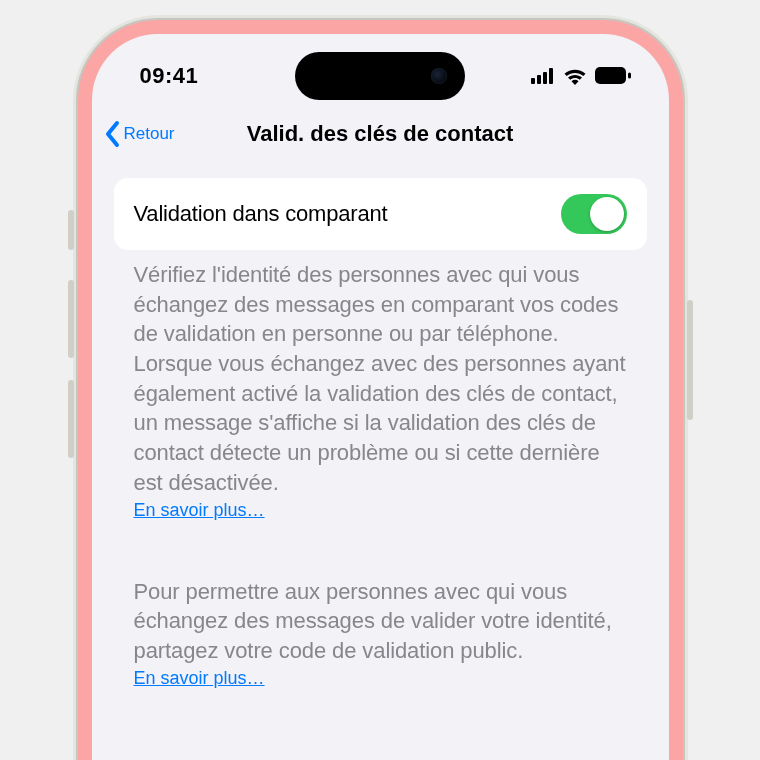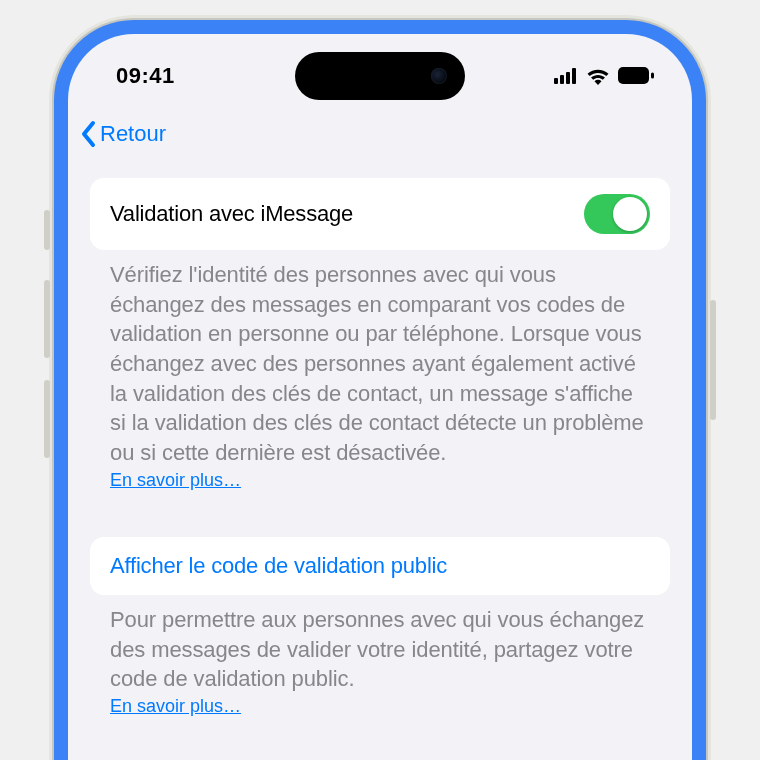--- a/index.html
+++ b/index.html
@@ -22,22 +22,22 @@
       width: 760px;
       height: 760px;
       background: #f0f0f0;
       border-radius: 40px;
       padding-top: 20px;
       display: flex;
       justify-content: center;
       overflow: hidden;
     }
     .phone-frame {
-      width: 652px;
-      background: #3b82f6;
+      width: 605px;
+      background: #fca5a5;
       border-radius: 80px 80px 0 0;
       padding: 14px 14px 0 14px;
       position: relative;
       box-shadow: 0 0 0 2px #c6c6c0, 0 0 0 5px #e5e5df;
     }
     .side-btn {
       position: absolute;
       background: #cfcfc7;
       border-radius: 3px;
     }
@@ -98,21 +98,21 @@
       height: 56px;
       display: flex;
       align-items: center;
       padding: 0 14px;
       position: relative;
     }
     .back-btn {
       display: flex;
       align-items: center;
       color: #007aff;
-      font-size: 22px;
+      font-size: 17px;
       gap: 4px;
       position: absolute;
       left: 12px;
     }
     .chevron-left {
       width: 16px;
       height: 28px;
     }
     .nav-title {
       font-size: 22px;
@@ -218,37 +218,35 @@
         </div>
       </div>
 
       <div class="nav-bar">
         <div class="back-btn">
           <svg class="chevron-left" viewBox="0 0 16 28">
             <polyline points="13,3 4,14 13,25" fill="none" stroke="#007aff" stroke-width="4" stroke-linecap="round" stroke-linejoin="round"></polyline>
           </svg>
           <span>Retour</span>
         </div>
+        <div class="nav-title">Valid. des clés de contact</div>
       </div>
 
       <div class="content">
 
         <div class="cell">
-          <div class="cell-label">Validation avec iMessage</div>
+          <div class="cell-label">Validation dans comparant</div>
           <div class="toggle">
             <div class="toggle-knob"></div>
           </div>
         </div>
         <div class="footer-text">Vérifiez l'identité des personnes avec qui vous échangez des messages en comparant vos codes de validation en personne ou par téléphone. Lorsque vous échangez avec des personnes ayant également activé la validation des clés de contact, un message s'affiche si la validation des clés de contact détecte un problème ou si cette dernière est désactivée.</div>
         <a class="link-text">En savoir plus…</a>
 
         <div class="spacer"></div>
 
-        <div class="cell-link">
-          <div class="cell-link-text">Afficher le code de validation public</div>
-        </div>
         <div class="footer-text">Pour permettre aux personnes avec qui vous échangez des messages de valider votre identité, partagez votre code de validation public.</div>
         <a class="link-text">En savoir plus…</a>
 
       </div>
     </div>
   </div>
 </div>
 
 </body></html>

